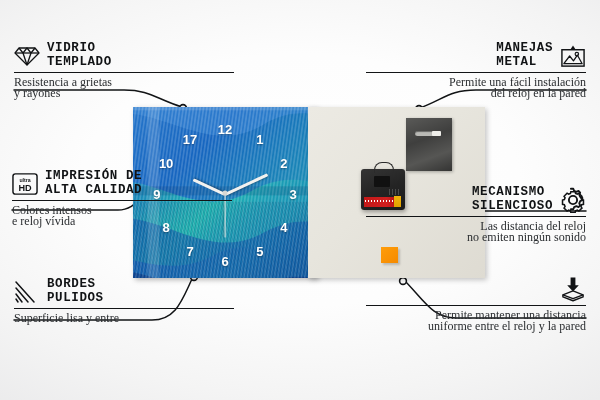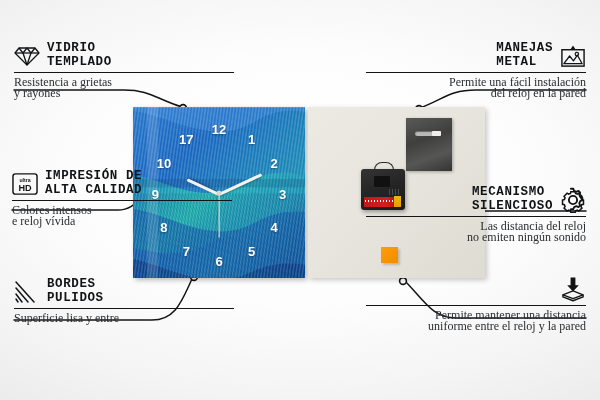--- a/index.html
+++ b/index.html
@@ -62,20 +62,21 @@
 
   
   #product{position:absolute;left:133px;top:107px;width:352px;height:171px;}
 
   
   #clock-panel{
     position:absolute;left:0;top:0;width:172px;height:171px;
     overflow:hidden;
     box-shadow:2px 2px 5px rgba(0,0,0,.28);
     background:#1d63b8;
+    padding-left:12px;
   }
   .wave{position:absolute;inset:-20%;}
   #clock-face{position:absolute;inset:0;}
   .num{
     position:absolute;color:#ffffff;font-family:"Liberation Sans", sans-serif;
     font-weight:bold;font-size:13px;line-height:13px;
     text-shadow:0 1px 2px rgba(0,0,0,.35);
     transform:translate(-50%,-50%);
   }
   .hand{position:absolute;background:#f2f2f0;transform-origin:0% 50%;border-radius:1px;

